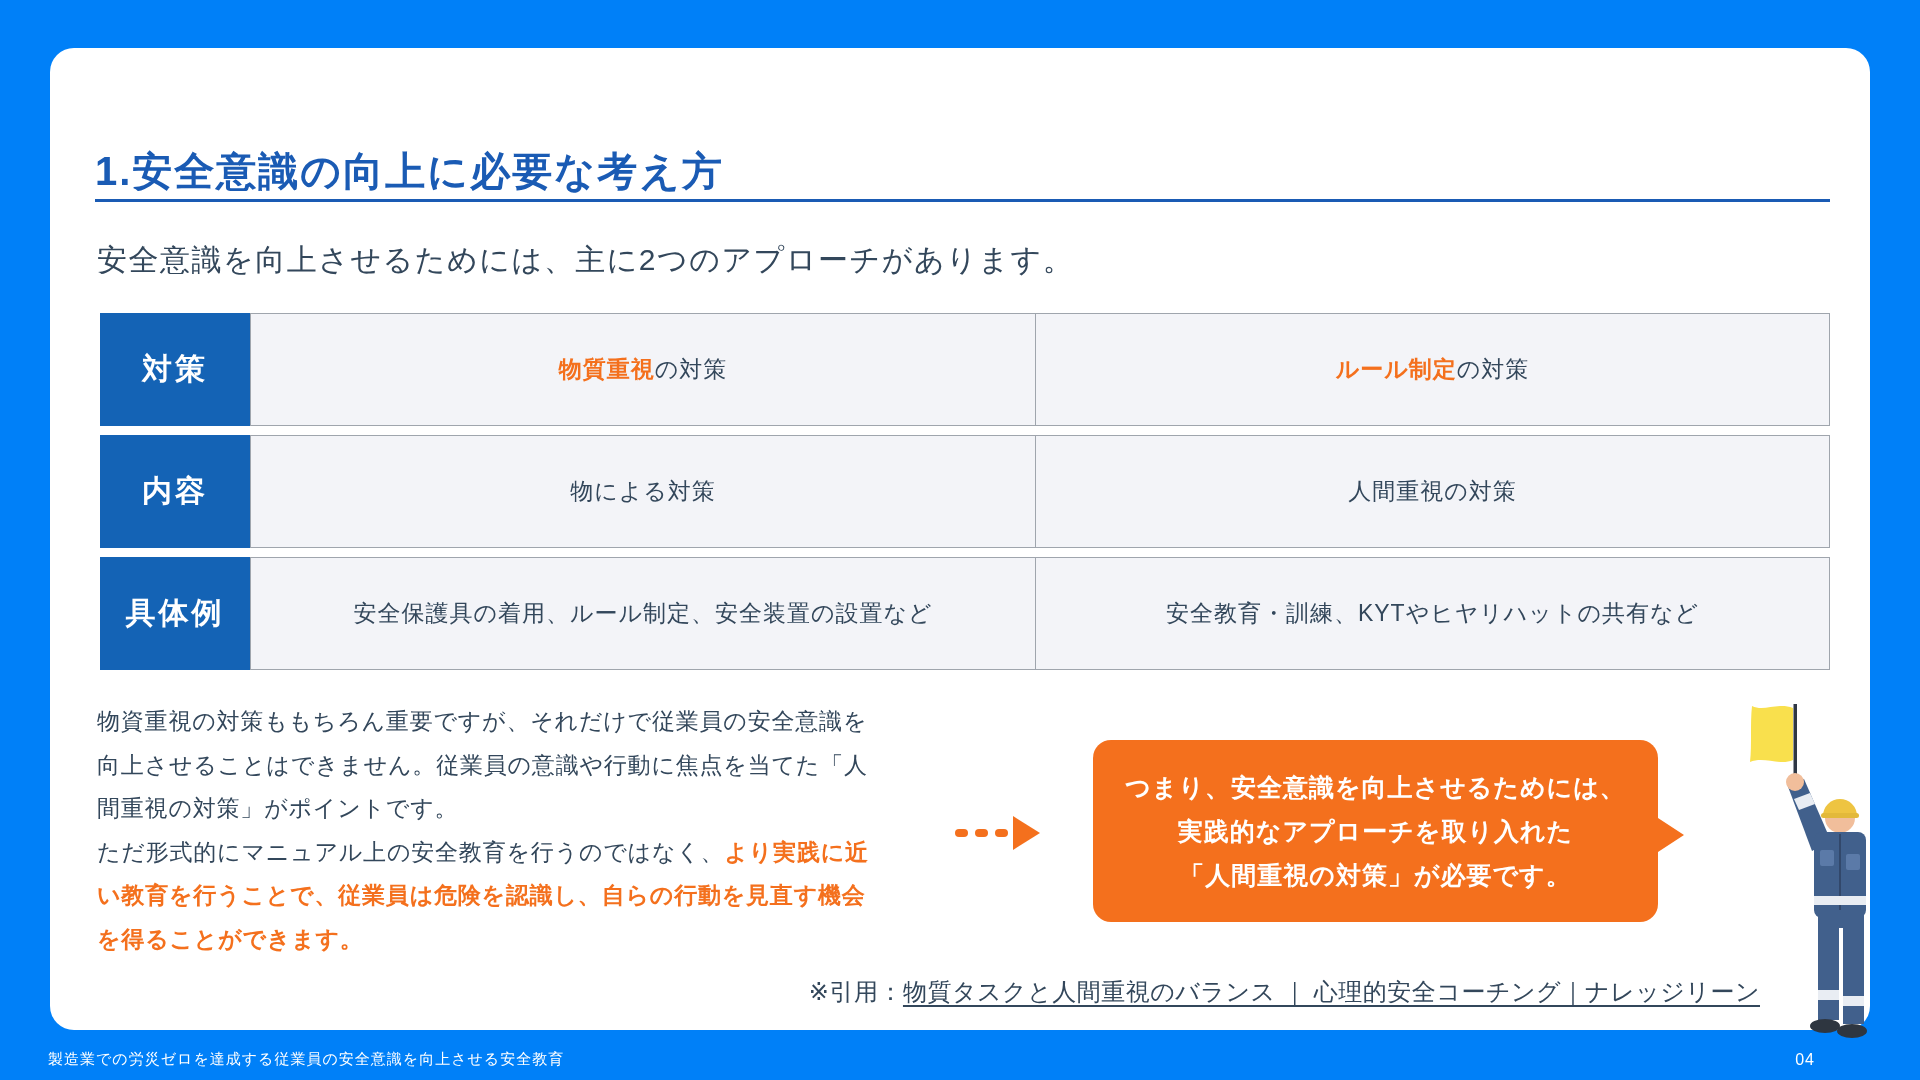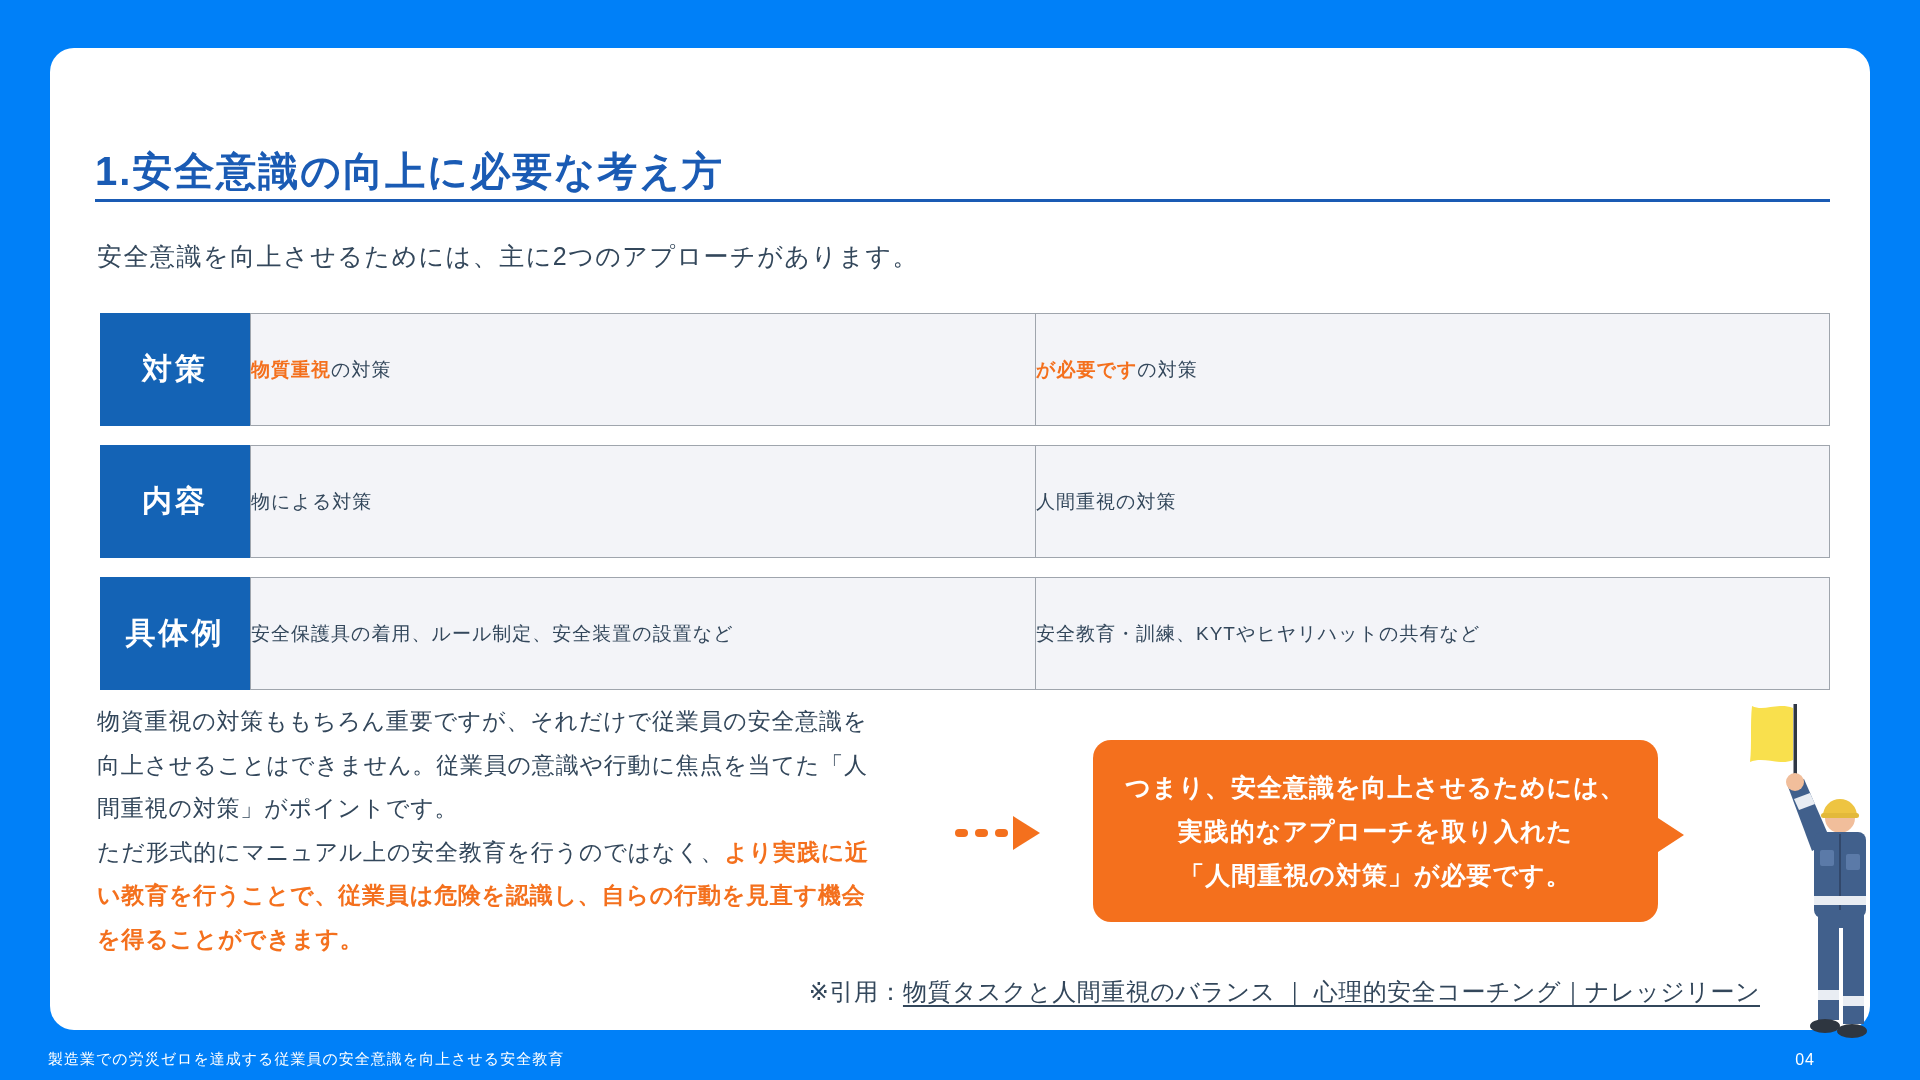--- a/index.html
+++ b/index.html
@@ -17,39 +17,39 @@
     background: #FFFFFF; border-radius: 24px;
   }
   .title {
     position: absolute; left: 45px; top: 72px; right: 40px;
     font-size: 40px; line-height: 48px; font-weight: bold;
     color: #1A5BB4; letter-spacing: 2px;
     padding-bottom: 4px; border-bottom: 3px solid #1A5BB4;
   }
   .subtitle {
     position: absolute; left: 47px; top: 192px;
-    font-size: 25px; letter-spacing: 1.5px; color: #33475B;
+    font-size: 30px; letter-spacing: 1.5px; color: #33475B;
   }
   .cmp-table {
     position: absolute; left: 50px; top: 265px; width: 1703px;
     display: grid;
     grid-template-columns: 150px 785px 795px;
     grid-auto-rows: 113px;
-    row-gap: 19px;
+    row-gap: 9px;
   }
   .th {
     background: #1463B5; color: #FFFFFF;
     font-size: 30px; font-weight: bold; letter-spacing: 3px;
     display: flex; align-items: center; justify-content: center;
   }
   .td {
     background: #F3F4F8;
     border: 1px solid #9FA5AD;
-    display: flex; align-items: center; justify-content: flex-start;
-    font-size: 19px; letter-spacing: 1px; color: #33475B;
+    display: flex; align-items: center; justify-content: center;
+    font-size: 23px; letter-spacing: 1px; color: #33475B;
   }
   .td.no-right { border-right: none; }
   .em { color: #F4701D; font-weight: bold; }
   .paragraph {
     position: absolute; left: 47px; top: 652px; width: 790px;
     font-size: 23px; line-height: 43.5px; letter-spacing: 0.8px;
     color: #33475B;
   }
   .paragraph .hl { color: #F4701D; font-weight: bold; }
   .arrow-wrap { position: absolute; left: 905px; top: 765px; width: 85px; height: 40px; }
@@ -98,21 +98,21 @@
   <div class="subtitle">安全意識を向上させるためには、主に2つのアプローチがあります。</div>
 
   <div class="cmp-table">
 
     <div class="th">対策</div>
     <div class="td no-right">
       <span class="em">物質重視</span>
         <span>の対策</span>
     </div>
     <div class="td">
-      <span class="em">が必要です</span>
+      <span class="em">ルール制定</span>
         <span>の対策</span>
     </div>
 
     <div class="th">内容</div>
     <div class="td no-right">物による対策</div>
     <div class="td">人間重視の対策</div>
 
     <div class="th">具体例</div>
     <div class="td no-right">安全保護具の着用、ルール制定、安全装置の設置など</div>
     <div class="td">安全教育・訓練、KYTやヒヤリハットの共有など</div>

